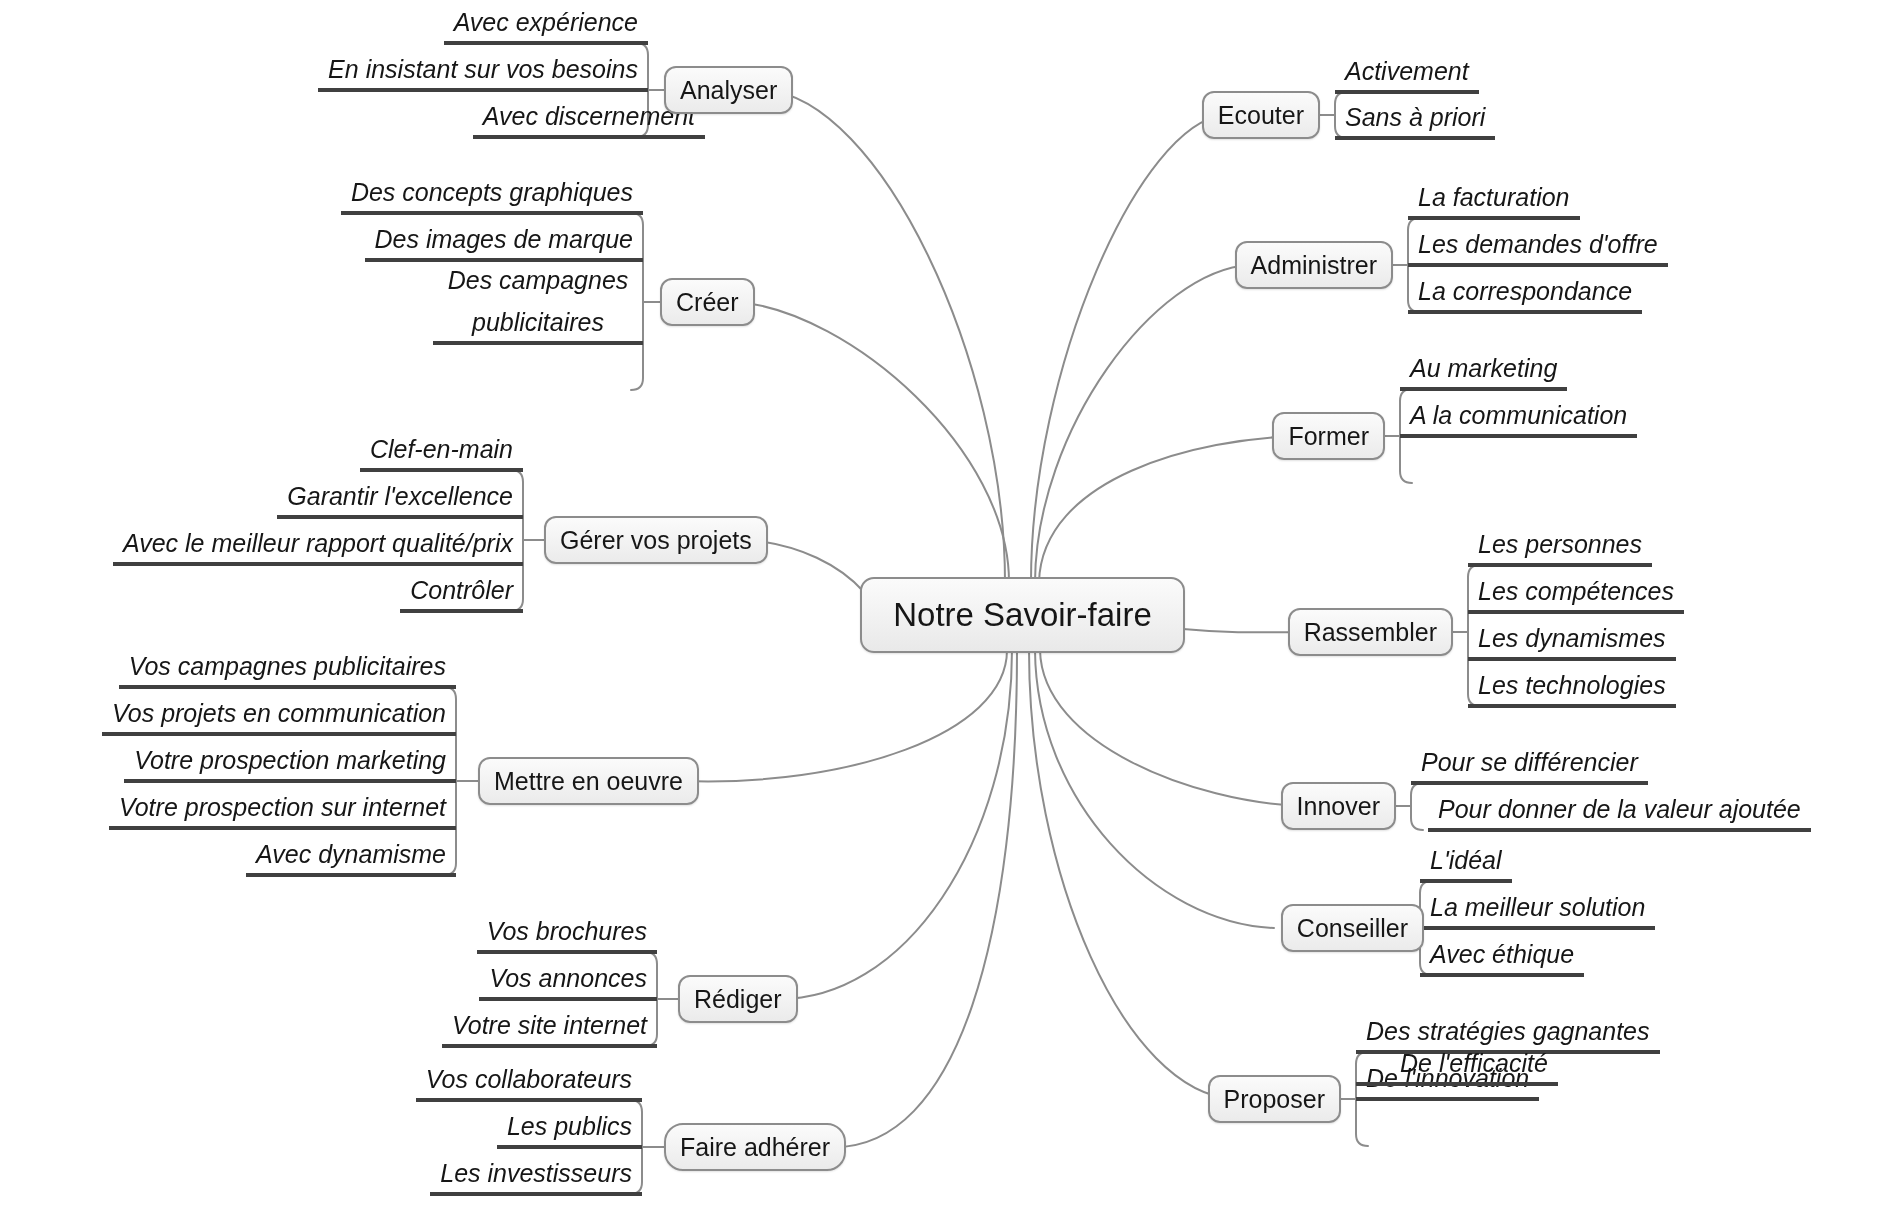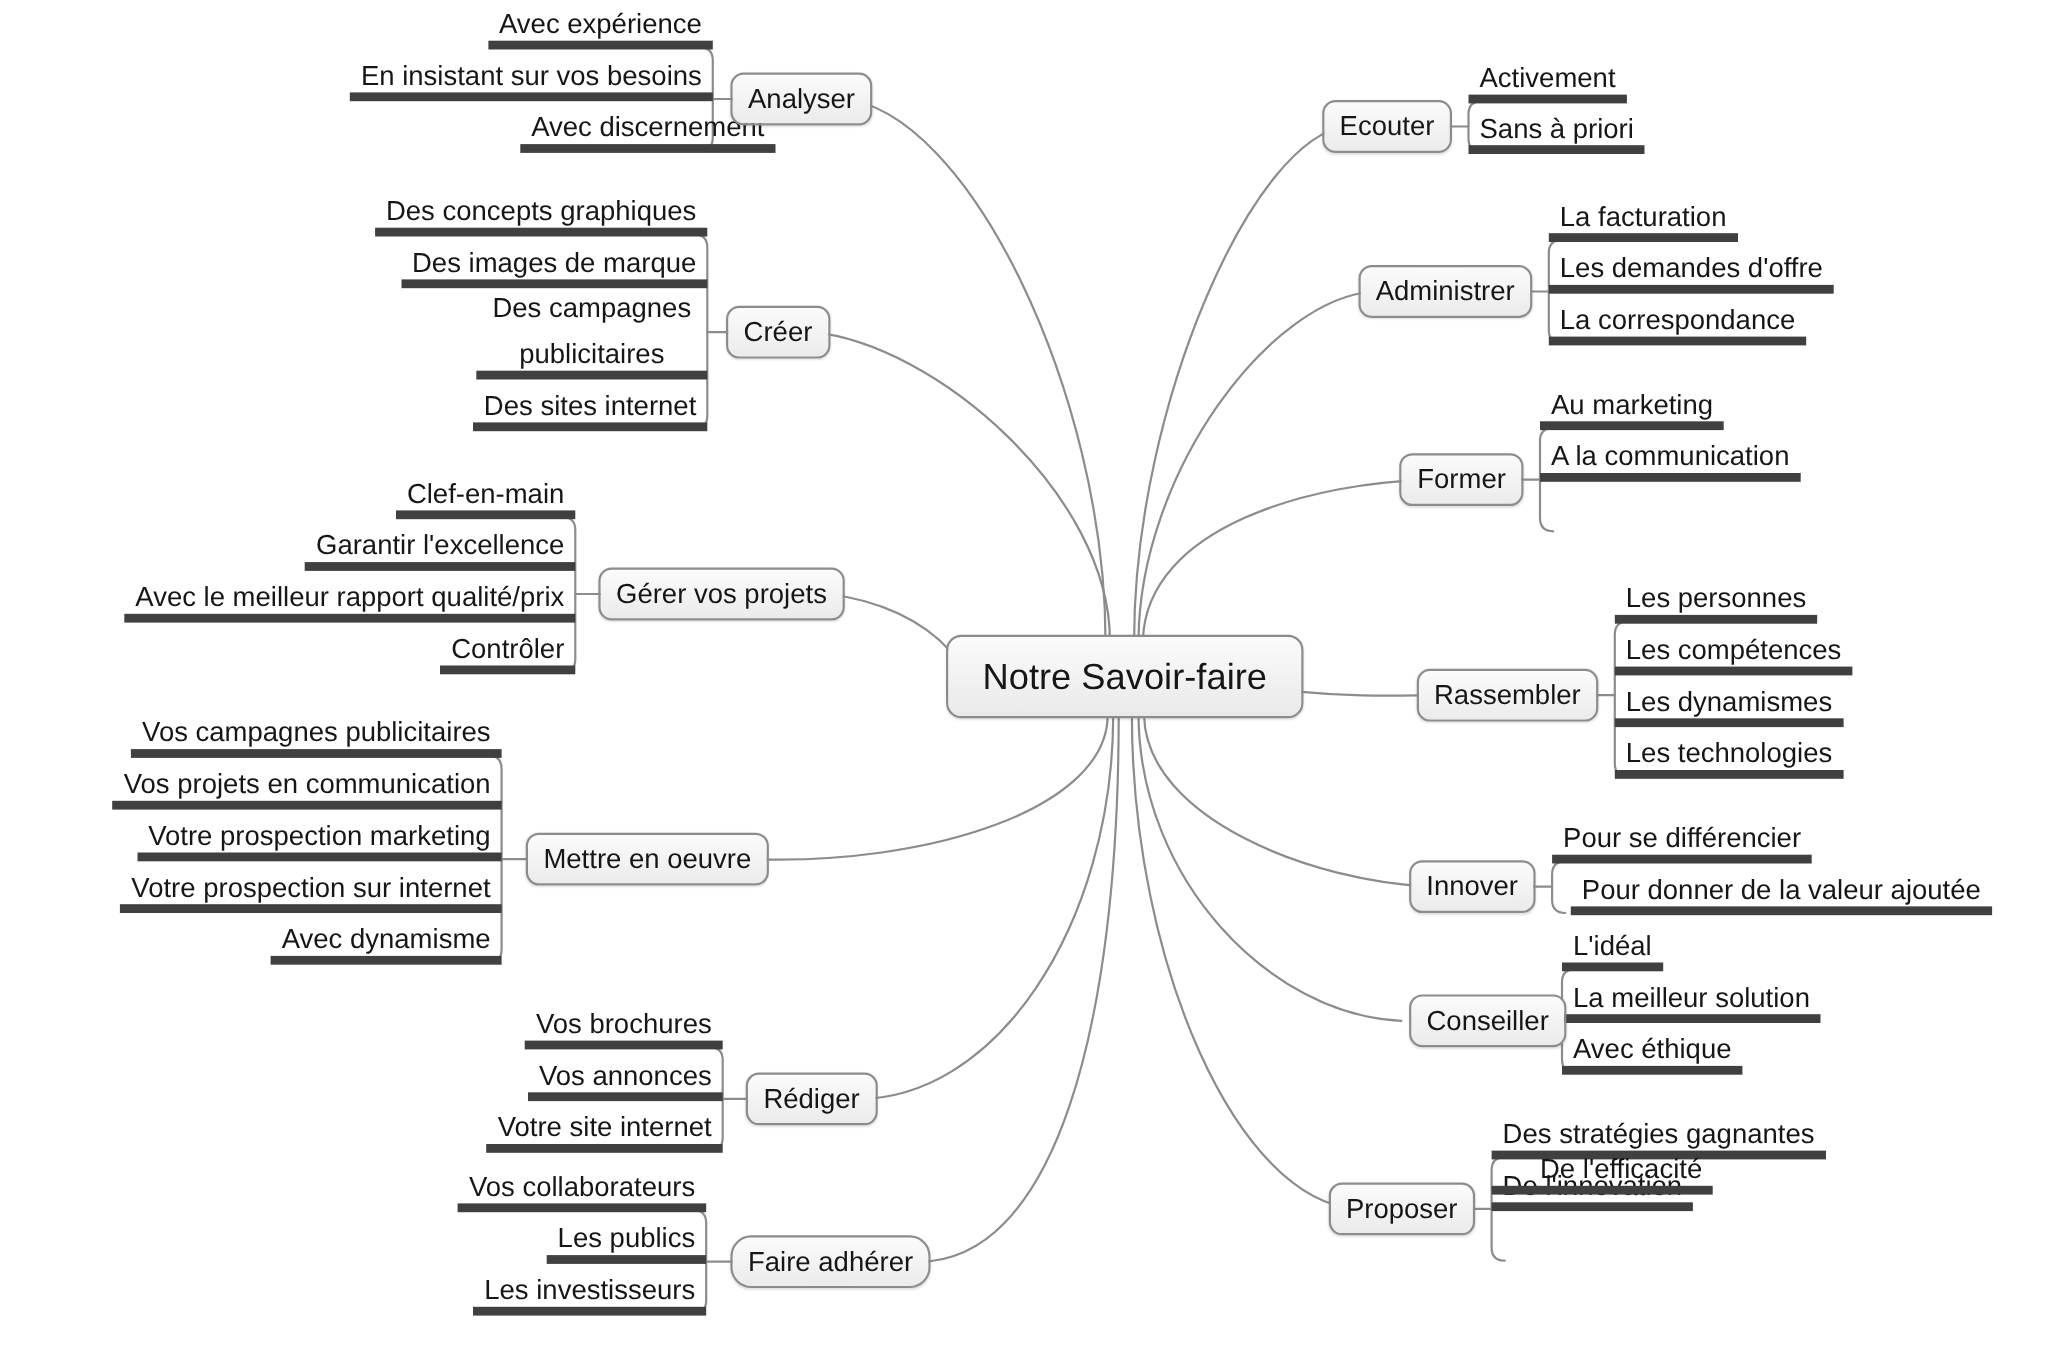--- a/index.html
+++ b/index.html
@@ -11,24 +11,25 @@
     color:#161616;
     overflow:hidden;
   }
   #wires{position:absolute;left:0;top:0;z-index:1;}
   .node{z-index:2;}
   .leaf{
     position:absolute;
     height:44px;line-height:42px;
     padding:0 10px;
     box-sizing:border-box;
-    border-bottom:8px solid #404040;
+    border-bottom:4px solid #404040;
     font-size:25px;
     white-space:nowrap;
     z-index:2;
+    font-style:italic;
   }
   .leaf.wrap{
     height:86px;line-height:42px;
     width:210px;
     white-space:normal;
     text-align:center;
   }
   .bubble{
     position:absolute;
     height:48px;
@@ -129,21 +130,20 @@
 
   <div class="bubble node" style="left:664px;top:66px;">Analyser</div>
   <div class="leaf" style="right:1232px;top:1px;">Avec expérience</div>
   <div class="leaf" style="right:1232px;top:48px;">En insistant sur vos besoins</div>
   <div class="leaf" style="right:1175px;top:95px;">Avec discernement</div>
 
   <div class="bubble node" style="left:660px;top:278px;">Créer</div>
   <div class="leaf" style="right:1237px;top:171px;">Des concepts graphiques</div>
   <div class="leaf" style="right:1237px;top:218px;">Des images de marque</div>
   <div class="leaf wrap" style="right:1237px;top:259px;">Des campagnes publicitaires</div>
-  <div class="leaf" style="right:1237px;top:348px;">Des sites internet</div>
 
   <div class="bubble node" style="left:544px;top:516px;">Gérer vos projets</div>
   <div class="leaf" style="right:1357px;top:428px;">Clef-en-main</div>
   <div class="leaf" style="right:1357px;top:522px;">Avec le meilleur rapport qualité/prix</div>
   <div class="leaf" style="right:1357px;top:475px;">Garantir l'excellence</div>
   <div class="leaf" style="right:1357px;top:569px;">Contrôler</div>
 
   <div class="bubble node" style="left:478px;top:757px;">Mettre en oeuvre</div>
   <div class="leaf" style="right:1424px;top:645px;">Vos campagnes publicitaires</div>
   <div class="leaf" style="right:1424px;top:692px;">Vos projets en communication</div>

